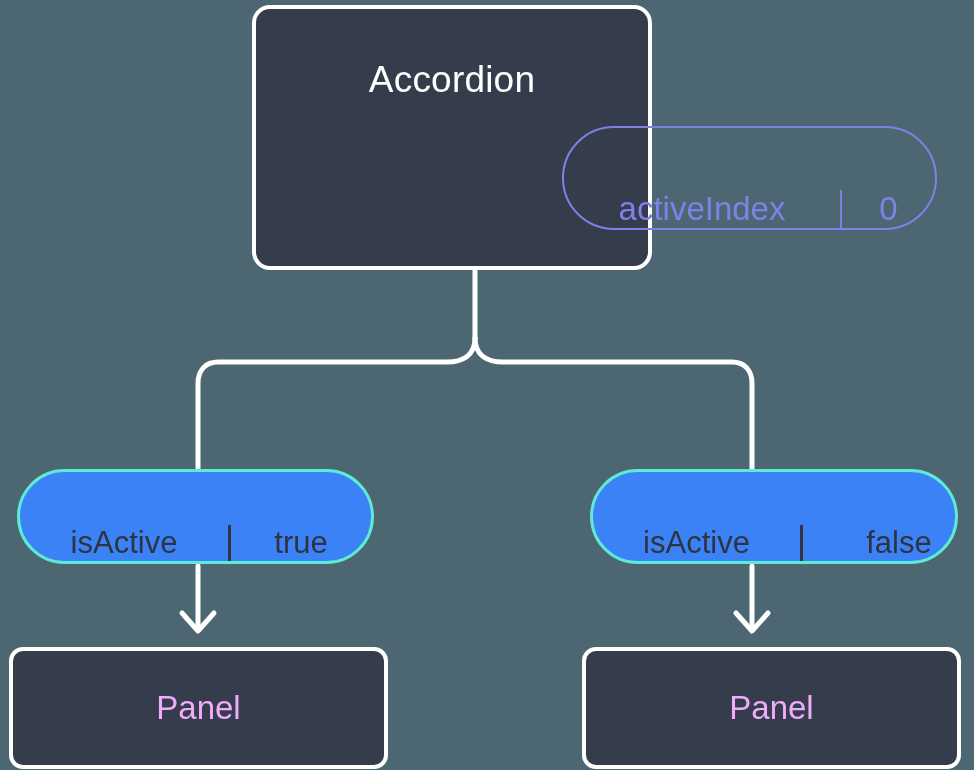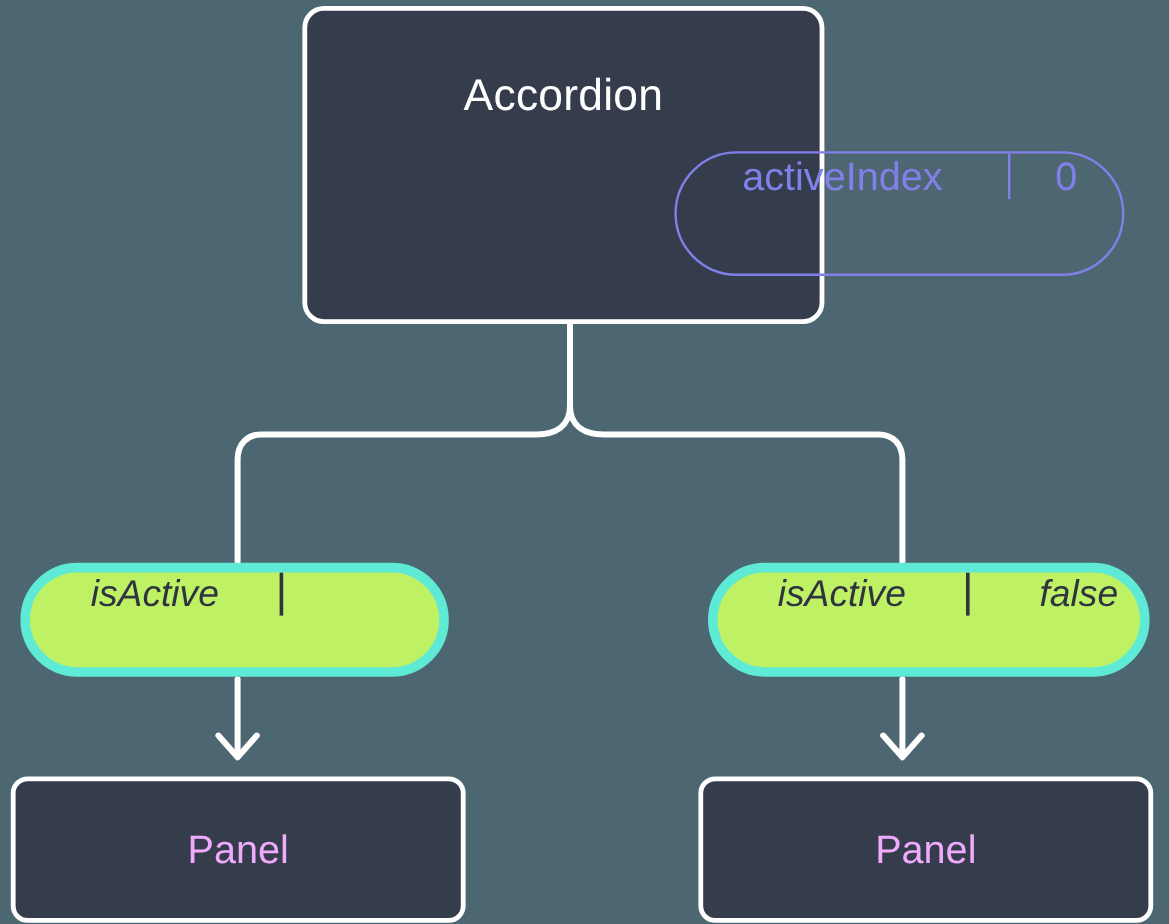--- a/index.html
+++ b/index.html
@@ -33,21 +33,21 @@
   .node-box {
     position: absolute;
     box-sizing: border-box;
     background: #353c4c;
     border: 4px solid #ffffff;
     border-radius: 14px;
   }
   #accordion-box {
     left: 252px;
     top: 5px;
-    width: 435px;
+    width: 400px;
     height: 265px;
     border-radius: 18px;
   }
   #panel-box-left {
     left: 9px;
     top: 647px;
     width: 379px;
     height: 122px;
   }
   #panel-box-right {
@@ -80,21 +80,21 @@
     font-size: 33px;
     font-weight: 400;
     white-space: nowrap;
   }
 
   
   .pill {
     position: absolute;
     box-sizing: border-box;
     display: flex;
-    align-items: flex-start;
+    align-items: flex-end;
     border-radius: 999px;
     overflow: hidden;
   }
   .pill .pill-key,
   .pill .pill-val {
     display: flex;
     align-items: center;
     justify-content: center;
     white-space: nowrap;
     box-sizing: border-box;
@@ -116,23 +116,22 @@
     border-right: 2px solid #8080e8;
   }
   #activeindex-pill .pill-val {
     flex: 1;
     color: #8080e8;
     font-size: 33px;
   }
 
   
   .pill-filled {
-    background: #bef264;
-    border: 8px solid #5eead4;
-    font-style: italic;
+    background: #3b82f6;
+    border: 3px solid #5eead4;
   }
   .pill-filled .pill-key,
   .pill-filled .pill-val {
     color: #2f3440;
     font-size: 31px;
   }
   .pill-filled .pill-key {
     border-right: 3px solid #2f3440;
   }
 
@@ -180,20 +179,21 @@
     <div class="node-title">Accordion</div>
 
     <div class="pill" id="activeindex-pill">
       <div class="pill-key">activeIndex</div>
       <div class="pill-val">0</div>
     </div>
   </div>
 
   <div class="pill pill-filled" id="pill-left">
     <div class="pill-key">isActive</div>
+    <div class="pill-val">true</div>
   </div>
 
   <div class="pill pill-filled" id="pill-right">
     <div class="pill-key">isActive</div>
     <div class="pill-val">false</div>
   </div>
 
   <div class="node-box" id="panel-box-left">
     <div class="panel-title">Panel</div>
   </div>

